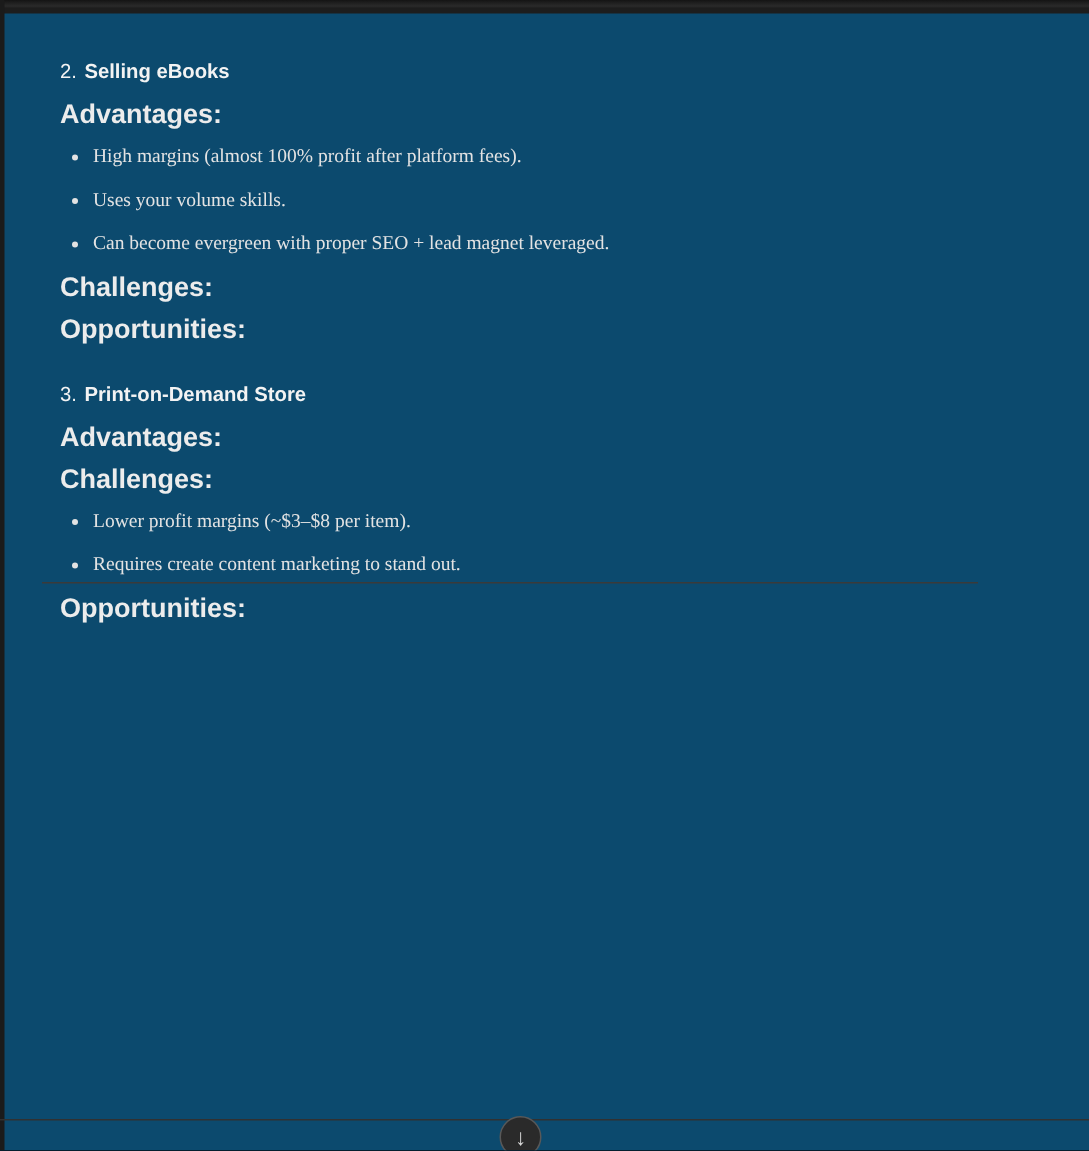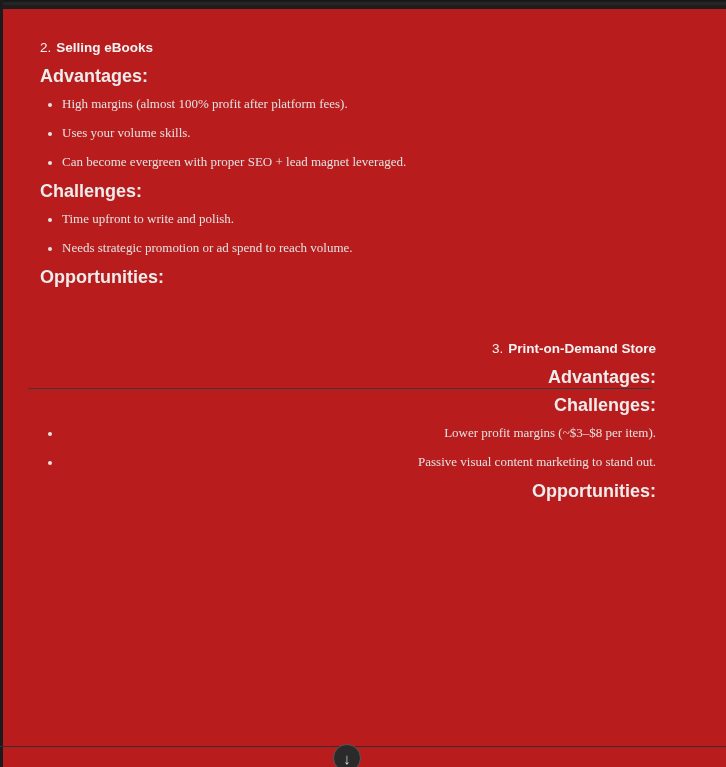--- a/index.html
+++ b/index.html
@@ -1,37 +1,37 @@
 <!DOCTYPE html>
 <html><head>
 <meta charset="utf-8">
 <style>
   html, body { margin: 0; padding: 0; background: #000; }
   .frame {
     position: relative;
     width: 726px;
     height: 767px;
-    background: #b91c1c;
+    background: #0c4a6e;
     overflow: hidden;
     font-family: "Liberation Sans", sans-serif;
     -webkit-font-smoothing: antialiased;
   }
   .top-edge {
     position: absolute; top: 0; left: 0; right: 0; height: 9px;
     background: linear-gradient(#141414 0%, #232323 30%, #2a2a2a 45%, #1d1d1d 60%, #1d1d1d 100%);
   }
   .left-edge {
     position: absolute; top: 0; left: 0; bottom: 0; width: 3px;
     background: #1b1b1b;
   }
   .content {
     position: absolute; left: 40px; top: 38px; width: 616px;
     color: #e6e6e6; font-size: 13px;
   }
-  .section + .section { margin-top: 52px; text-align: right; }
+  .section + .section { margin-top: 24px; }
   .section-heading {
     margin: 0 0 8px 0; line-height: 20px; font-size: 13.5px;
     color: #f3f3f3; font-weight: 400;
   }
   .section-heading .num { font-weight: 400; margin-right: 5px; }
   .section-heading .title { font-weight: 700; }
   .group-label {
     margin: 0 0 8px 0; line-height: 20px;
     font-weight: 700; color: #ececec; font-size: 18px;
   }
@@ -73,37 +73,33 @@
       <h3 class="section-heading"><span class="num">2.</span><span class="title">Selling eBooks</span></h3>
 
       <p class="group-label">Advantages:</p>
       <ul class="bullet-list">
         <li>High margins (almost 100% profit after platform fees).</li>
         <li>Uses your volume skills.</li>
         <li>Can become evergreen with proper SEO + lead magnet leveraged.</li>
       </ul>
 
       <p class="group-label">Challenges:</p>
-      <ul class="bullet-list">
-        <li>Time upfront to write and polish.</li>
-        <li>Needs strategic promotion or ad spend to reach volume.</li>
-      </ul>
 
       <p class="group-label">Opportunities:</p>
     </div>
 
     <div class="section">
       <h3 class="section-heading"><span class="num">3.</span><span class="title">Print-on-Demand Store</span></h3>
 
       <p class="group-label">Advantages:</p>
 
       <p class="group-label">Challenges:</p>
       <ul class="bullet-list">
         <li>Lower profit margins (~$3–$8 per item).</li>
-        <li>Passive visual content marketing to stand out.</li>
+        <li>Requires create content marketing to stand out.</li>
       </ul>
 
       <p class="group-label">Opportunities:</p>
     </div>
 
   </div>
 
   <hr class="section-divider">
 
   <div class="bottom-divider"></div>

